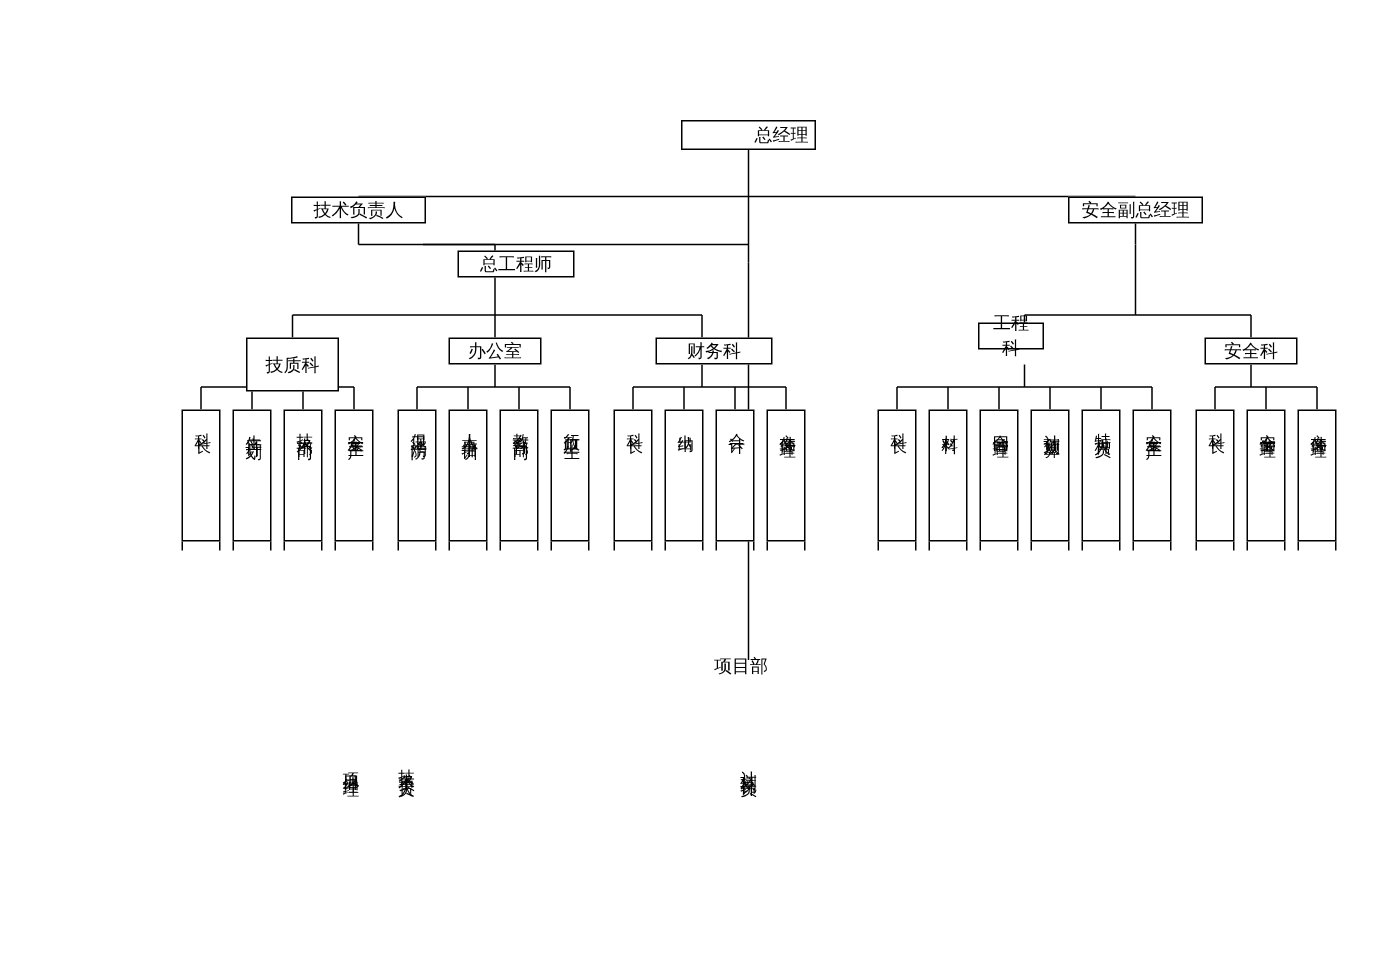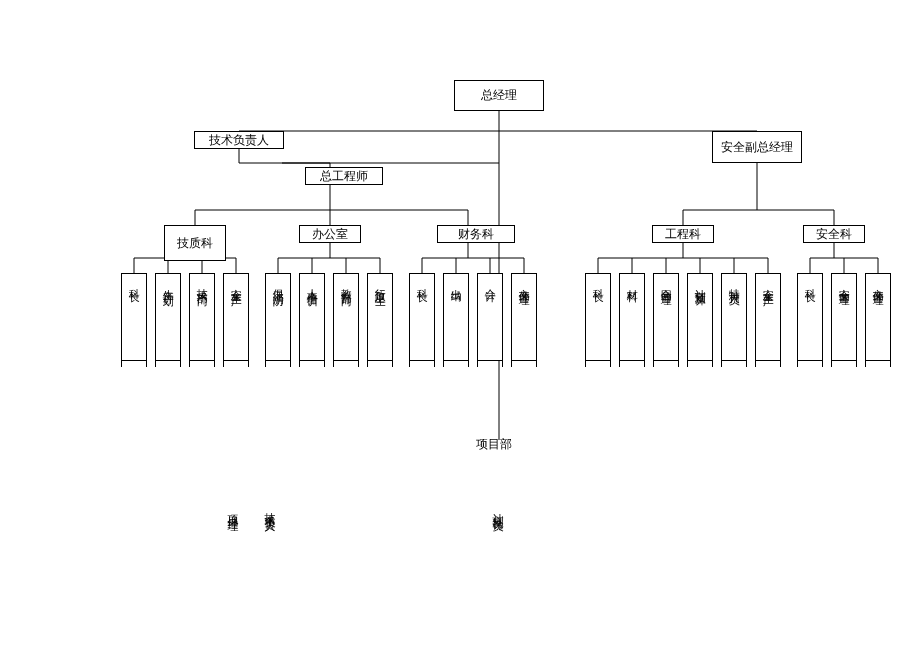--- a/index.html
+++ b/index.html
@@ -124,45 +124,45 @@
 
   <line x1="834" y1="243" x2="834" y2="258"></line>
   <line x1="810" y1="258" x2="878" y2="258"></line>
   <line x1="810" y1="258" x2="810" y2="273"></line>
   <line x1="844" y1="258" x2="844" y2="273"></line>
   <line x1="878" y1="258" x2="878" y2="273"></line>
 
   <line x1="499" y1="230" x2="499" y2="440"></line>
 </svg>
 
-<div class="node" style="left:454px; top:80px; width:90px; height:31px;">
+<div class="node" style="left:454px; top:80px; width:90px; height:20px;justify-content:flex-end;">
     <span>总经理</span>
   </div>
 
 <div class="node" style="left:194px; top:131px; width:90px; height:18px;">
     <span>技术负责人</span>
   </div>
-<div class="node" style="left:712px; top:131px; width:90px; height:32px;">
+<div class="node" style="left:712px; top:131px; width:90px; height:18px;">
     <span>安全副总经理</span>
   </div>
 
 <div class="node" style="left:305px; top:167px; width:78px; height:18px;">
     <span>总工程师</span>
   </div>
 
 <div class="node" style="left:164px; top:225px; width:62px; height:36px;">
     <span>技质科</span>
   </div>
 <div class="node" style="left:299px; top:225px; width:62px; height:18px;">
     <span>办公室</span>
   </div>
 <div class="node" style="left:437px; top:225px; width:78px; height:18px;">
     <span>财务科</span>
   </div>
-<div class="node" style="left:652px; top:225px; width:62px; height:18px;">
+<div class="node" style="left:652px; top:215px; width:44px; height:18px;">
     <span>工程科</span>
   </div>
 <div class="node" style="left:803px; top:225px; width:62px; height:18px;text-align:center;">
     <span>安全科</span>
   </div>
 
 <div class="vnode" style="left:121px; top:273px; width:26px; height:88px;">
     <span class="vtext">科长</span>
     <div class="stub"></div>
   </div>

